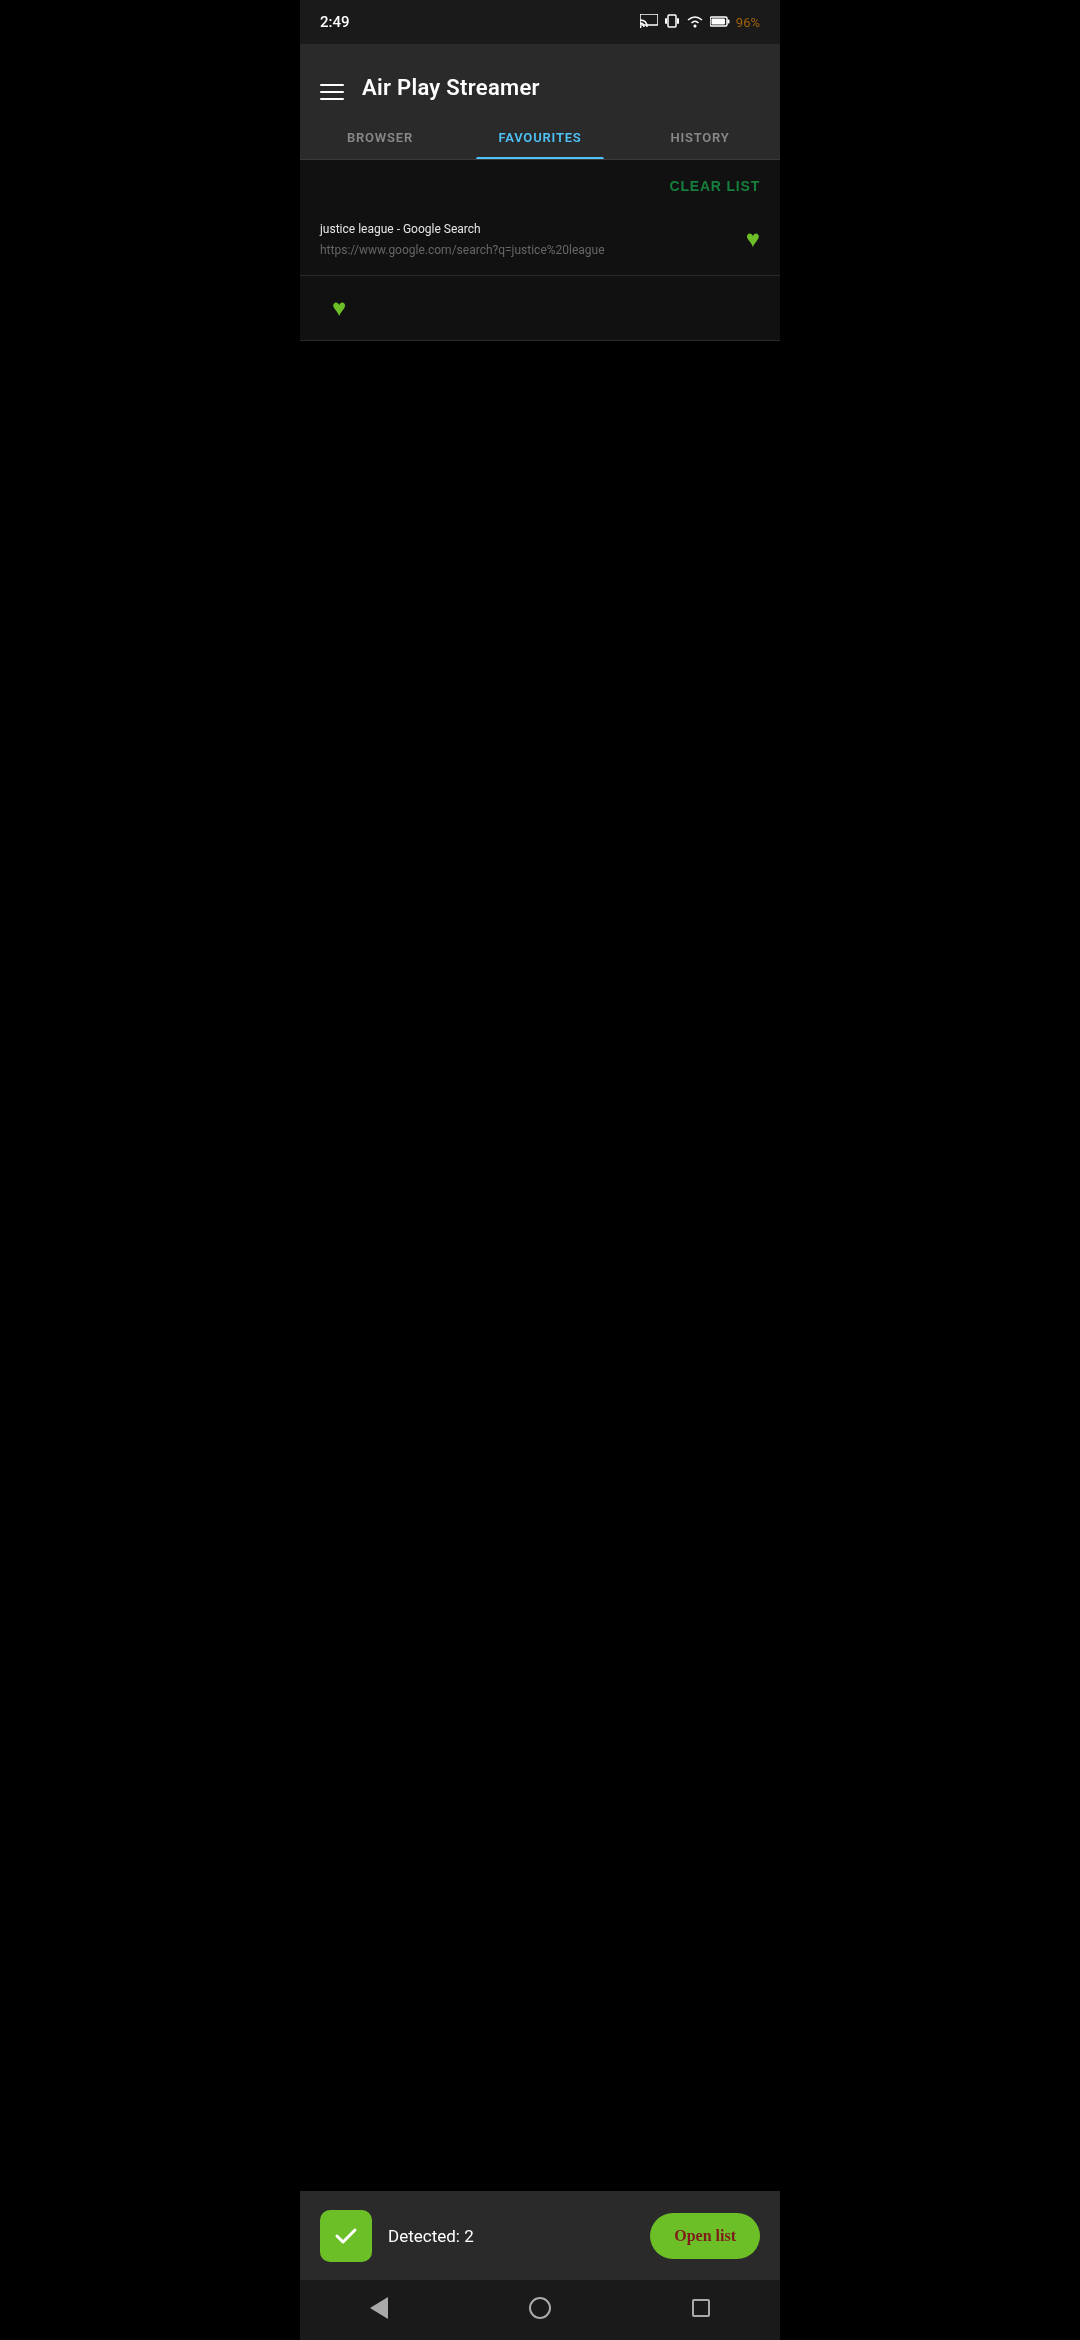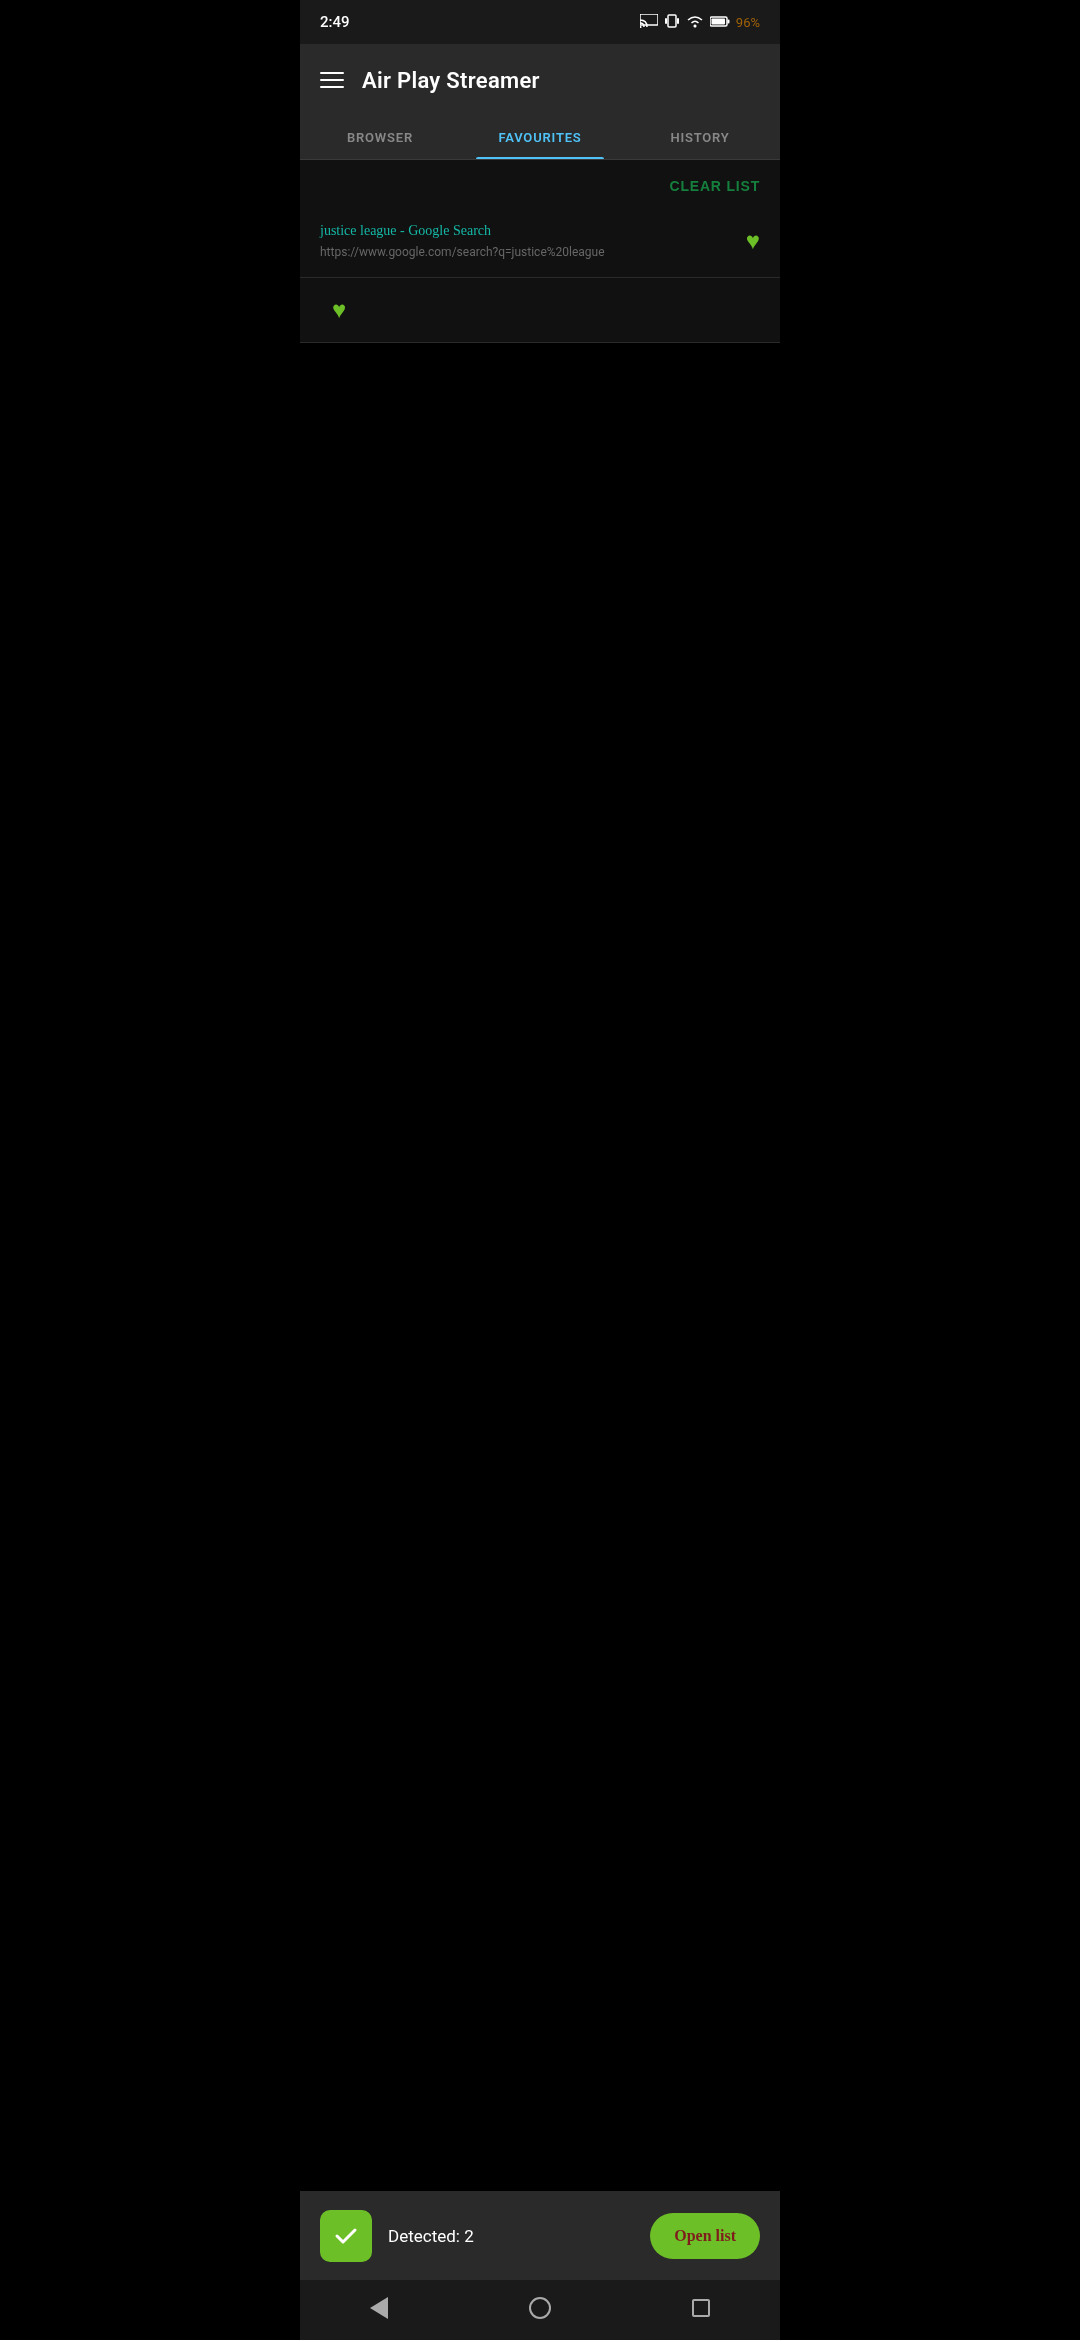--- a/index.html
+++ b/index.html
@@ -47,21 +47,21 @@
     }
 
     .status-icon {
       display: inline-block;
     }
 
     
     .app-bar {
       background: #2a2a2a;
       display: flex;
-      align-items: center;
+      align-items: flex-end;
       padding: 16px 20px;
       gap: 18px;
       height: 72px;
     }
 
     .menu-icon {
       display: flex;
       flex-direction: column;
       gap: 5px;
       cursor: pointer;
@@ -152,25 +152,24 @@
       padding: 18px 20px;
       border-bottom: 1px solid #2a2a2a;
       cursor: pointer;
     }
 
     .fav-item-content {
       flex: 1;
     }
 
     .fav-item-title {
-      font-size: 14px;
-      color: #14b8a6;
+      font-size: 12px;
+      color: #e5e5e5;
       margin-bottom: 5px;
       line-height: 1.3;
-      font-family: Liberation Serif, serif;
     }
 
     .fav-item-url {
       font-size: 12px;
       color: #666;
     }
 
     .heart-icon {
       color: #6dbf27;
       font-size: 24px;

